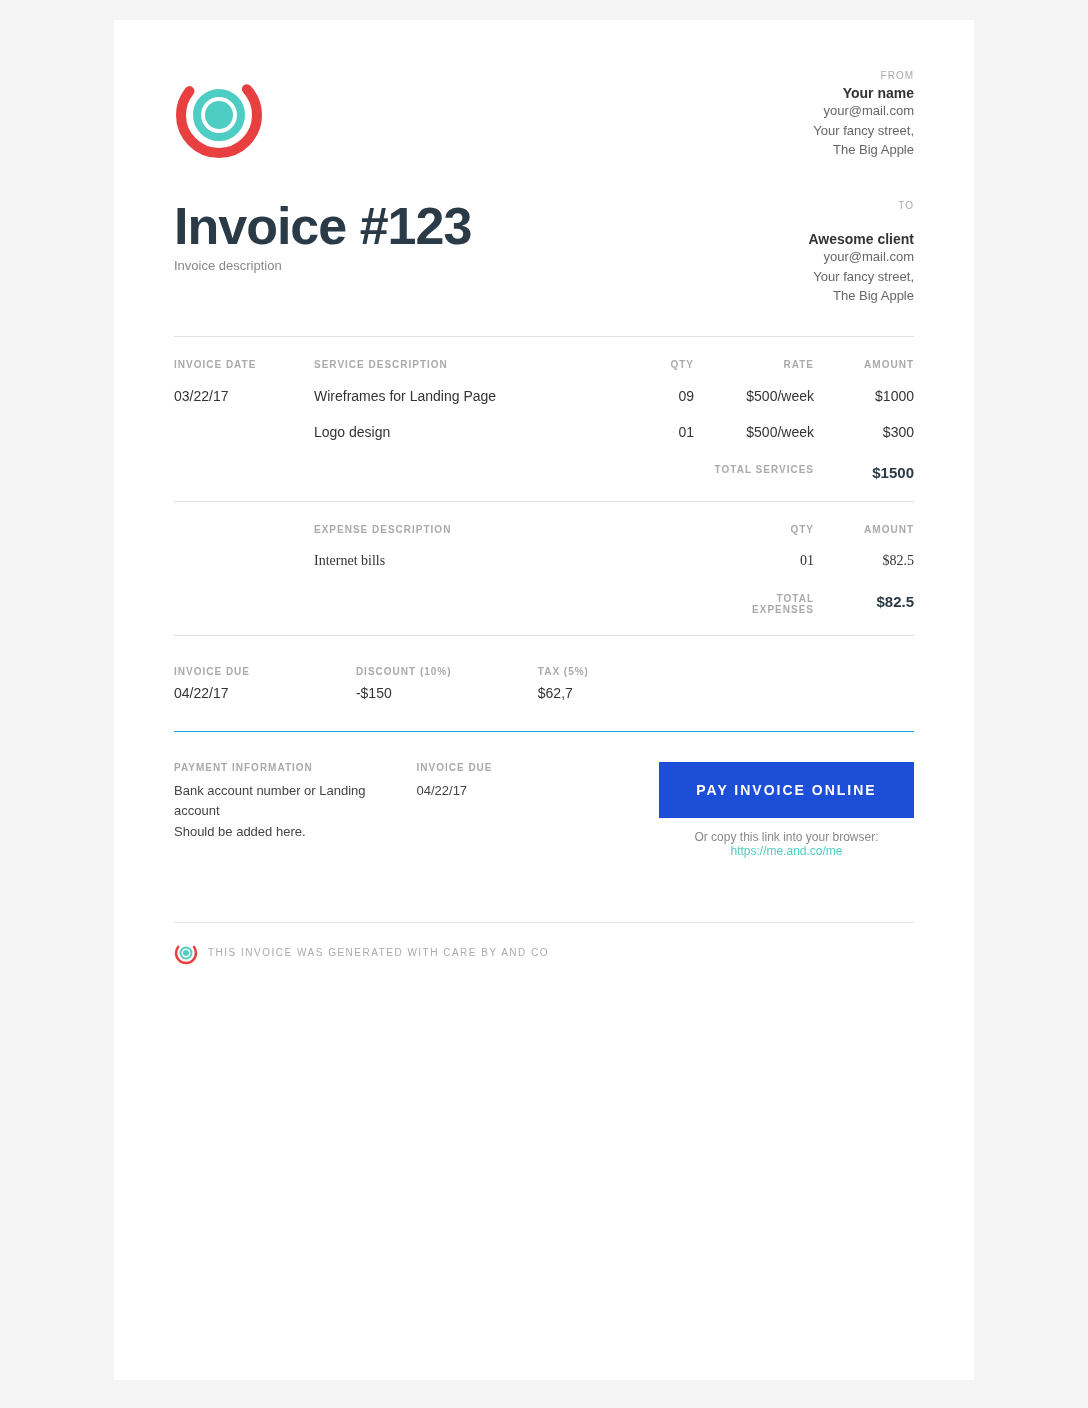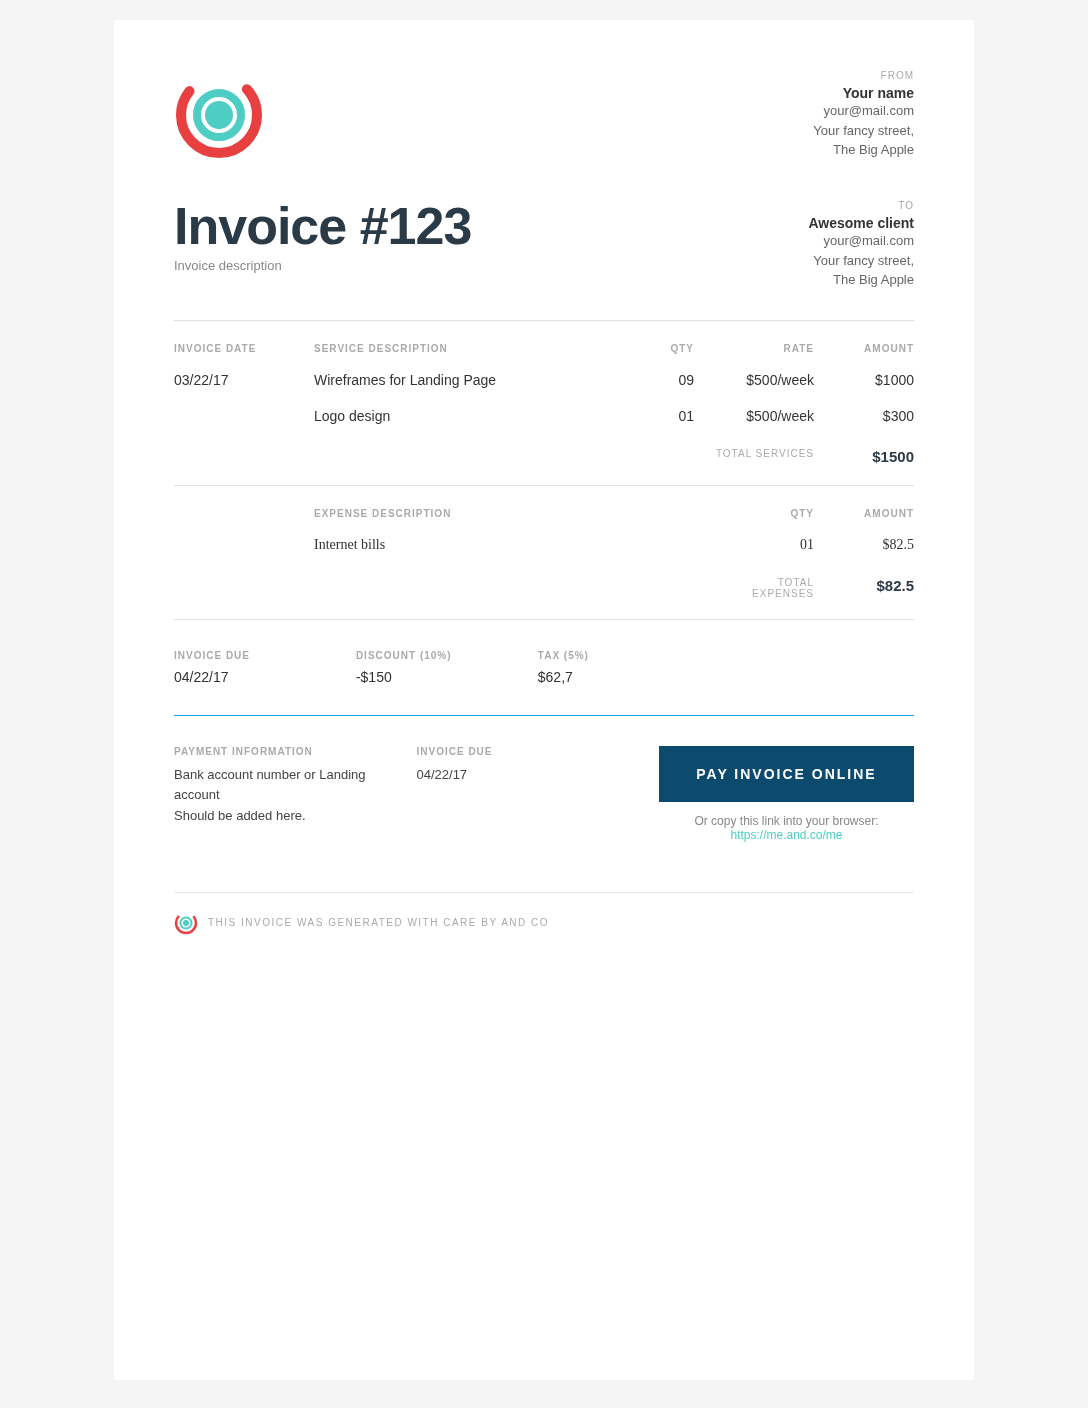--- a/index.html
+++ b/index.html
@@ -69,21 +69,21 @@
       color: #888;
       margin-top: 6px;
     }
     .to-block {
       text-align: right;
     }
     .to-label {
       font-size: 10px;
       letter-spacing: 1px;
       color: #aaa;
-      margin-bottom: 4px;
+      margin-bottom: 20px;
       text-transform: uppercase;
     }
     .to-name {
       font-weight: 700;
       font-size: 14px;
       color: #333;
     }
     .to-detail {
       font-size: 13px;
       color: #666;
@@ -139,21 +139,21 @@
       padding: 14px 0 10px 0;
     }
     .services-total {
       grid-template-columns: 140px 1fr 80px 120px 100px;
     }
     .expenses-total {
       grid-template-columns: 140px 1fr 80px 100px;
     }
     .total-label {
       font-size: 10px;
-      font-weight: 400;
+      font-weight: 700;
       letter-spacing: 1px;
       color: #aaa;
       text-transform: uppercase;
       text-align: right;
     }
     .total-value {
       font-size: 15px;
       font-weight: 700;
       color: #2b3a47;
       text-align: right;
@@ -215,21 +215,21 @@
       color: #aaa;
       text-transform: uppercase;
       margin-bottom: 8px;
     }
     .payment-value {
       font-size: 13px;
       color: #444;
       line-height: 1.6;
     }
     .pay-btn {
-      background: #0c4a6e;
+      background: #1d4ed8;
       color: #fff;
       font-size: 14px;
       font-weight: 700;
       letter-spacing: 2px;
       text-transform: uppercase;
       padding: 20px 10px;
       text-align: center;
       cursor: pointer;
       border: none;
       width: 100%;
@@ -240,21 +240,21 @@
       color: #888;
       text-align: center;
     }
     .copy-link-text a {
       color: #4ecdc4;
       text-decoration: none;
     }
     
     .footer {
       border-top: 1px solid #e8e8e8;
-      margin-top: 30px;
+      margin-top: 44px;
       padding-top: 18px;
       display: flex;
       align-items: center;
       gap: 10px;
     }
     .footer-logo {
       width: 24px;
       height: 24px;
     }
     .footer-text {

